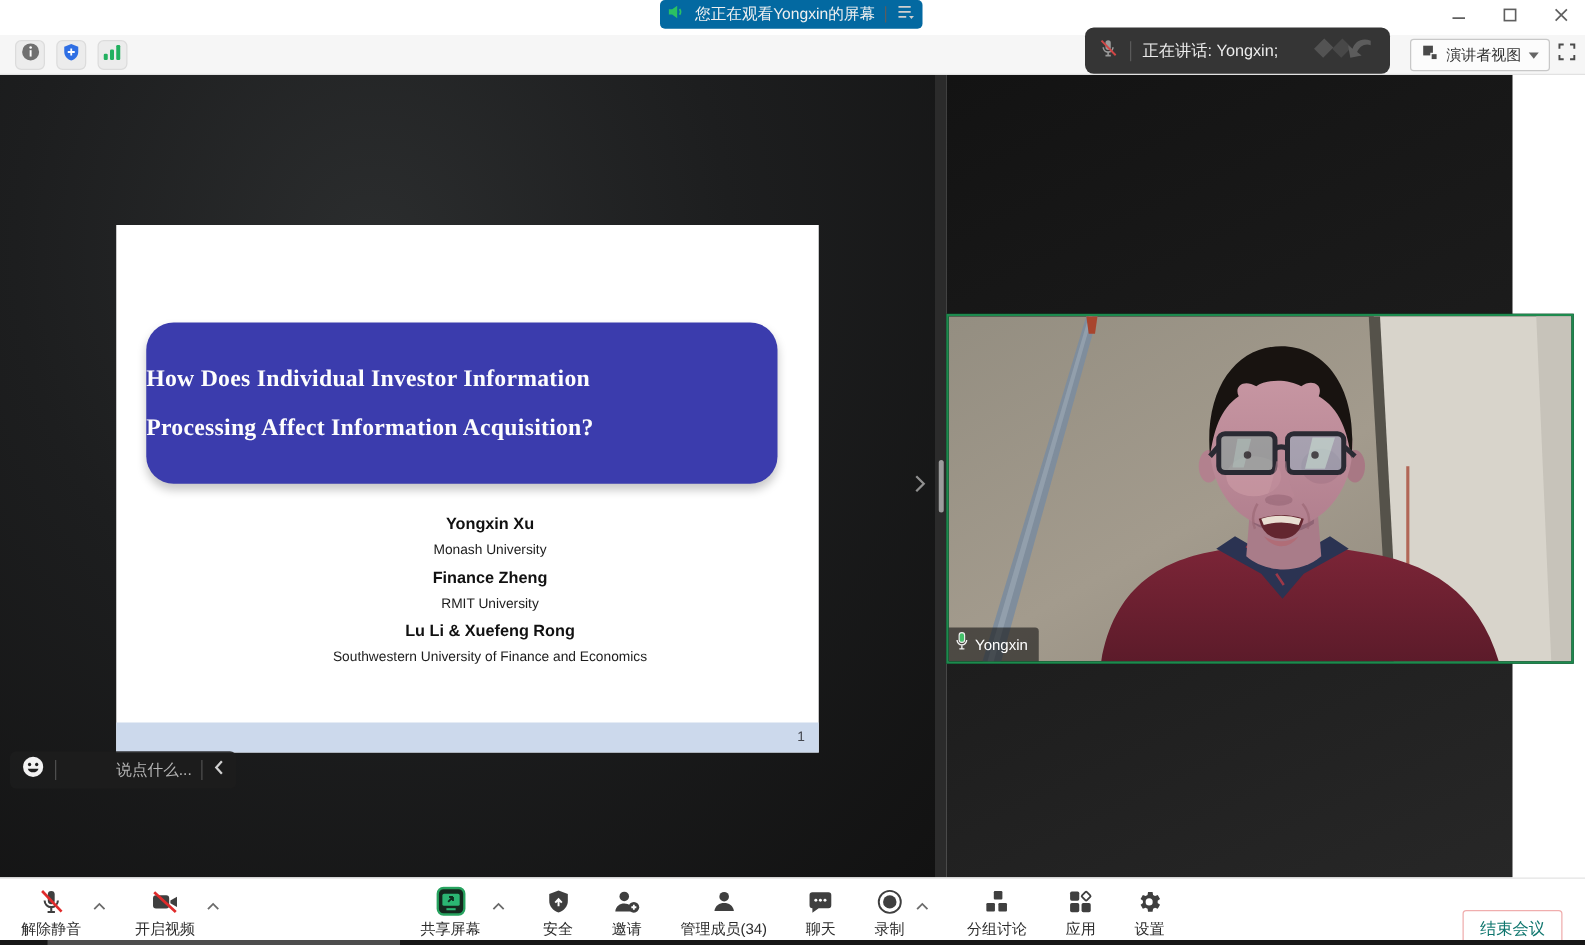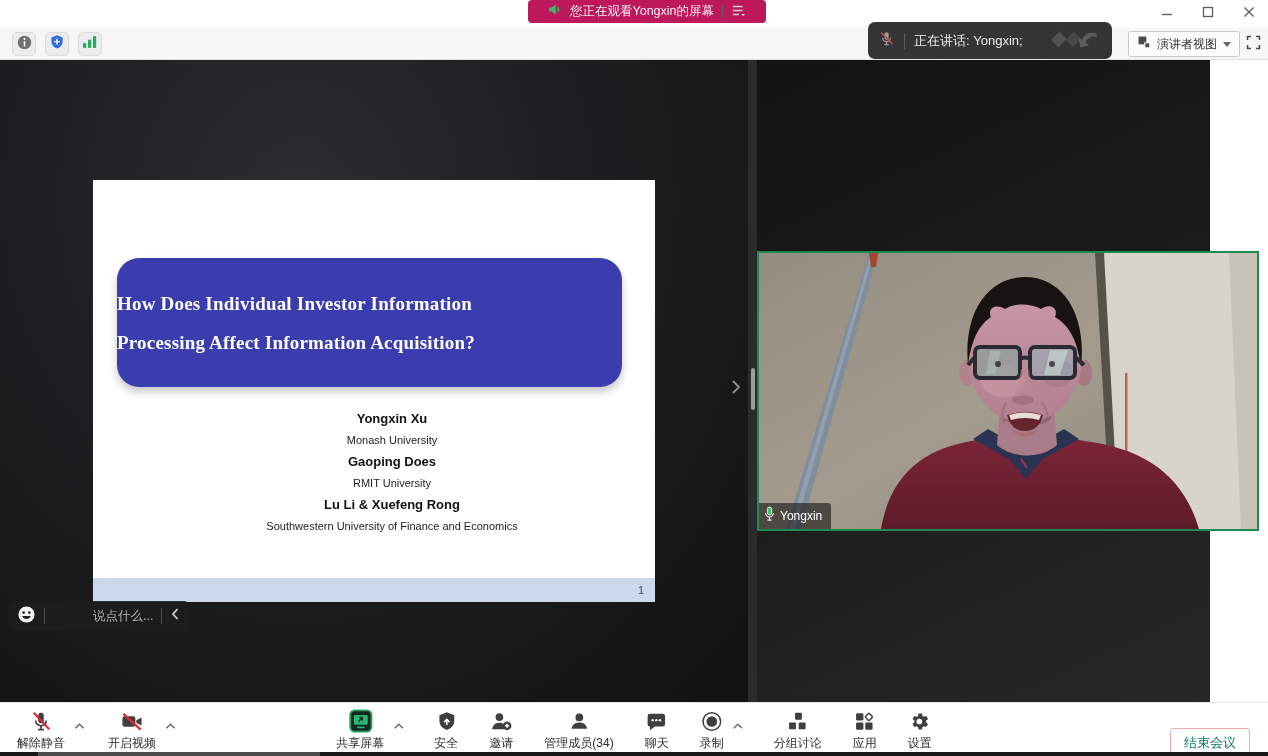--- a/index.html
+++ b/index.html
@@ -4,21 +4,21 @@
 <style>
   html,body{margin:0;padding:0;background:#000;}
   *{box-sizing:border-box;font-family:"Liberation Sans","DejaVu Sans",sans-serif;}
   .app{position:relative;width:1268px;height:756px;background:#fff;overflow:hidden;}
 
   
   .titlebar{position:absolute;left:0;top:0;width:1268px;height:28px;background:#fff;}
   .win-controls{position:absolute;right:12px;top:5px;display:flex;gap:27px;align-items:center;}
   .win-controls span{display:inline-flex;width:14px;height:14px;align-items:center;justify-content:center;cursor:pointer;}
 
-  .banner-pill{position:absolute;left:528px;top:0;height:23px;background:#be185d;border-radius:4px;display:flex;align-items:center;gap:8px;padding:0 19px;z-index:6;}
+  .banner-pill{position:absolute;left:528px;top:0;height:23px;background:#0369a1;border-radius:4px;display:flex;align-items:center;gap:8px;padding:0 5px;z-index:6;}
   .banner-pill .txt{color:#f0f0f0;font-size:12.5px;white-space:nowrap;}
   .banner-div{width:1px;height:13px;background:#5d5d5d;}
 
   
   .infobar{position:absolute;left:0;top:28px;width:1268px;height:32px;background:#f6f6f6;border-bottom:1px solid #e2e2e2;}
   .mini-row{position:absolute;left:12px;top:4px;display:flex;gap:9px;}
   .mini-btn{width:24px;height:24px;background:#ececec;border:1px solid #dcdcdc;border-radius:5px;display:flex;align-items:center;justify-content:center;cursor:pointer;}
 
   .speaking-pill{position:absolute;left:868px;top:22px;width:244px;height:37px;background:rgba(40,40,40,.94);border-radius:7px;display:flex;align-items:center;padding:18px 10px;gap:9px;z-index:7;}
   .speaking-pill .txt{color:#ececec;font-size:13px;white-space:nowrap;}
@@ -171,21 +171,21 @@
     <div class="share-pane">
 
       <div class="slide">
         <div class="slide-title-box">
           <div>How Does Individual Investor Information</div>
           <div>Processing Affect Information Acquisition?</div>
         </div>
         <div class="authors">
           <div class="a-name">Yongxin Xu</div>
           <div class="a-aff">Monash University</div>
-          <div class="a-name">Gaoping Does</div>
+          <div class="a-name">Finance Zheng</div>
           <div class="a-aff">RMIT University</div>
           <div class="a-name">Lu Li &amp; Xuefeng Rong</div>
           <div class="a-aff">Southwestern University of Finance and Economics</div>
         </div>
         <div class="slide-footer">
           <span class="pageno">1</span>
         </div>
       </div>
 
       <div class="chat-pill">

